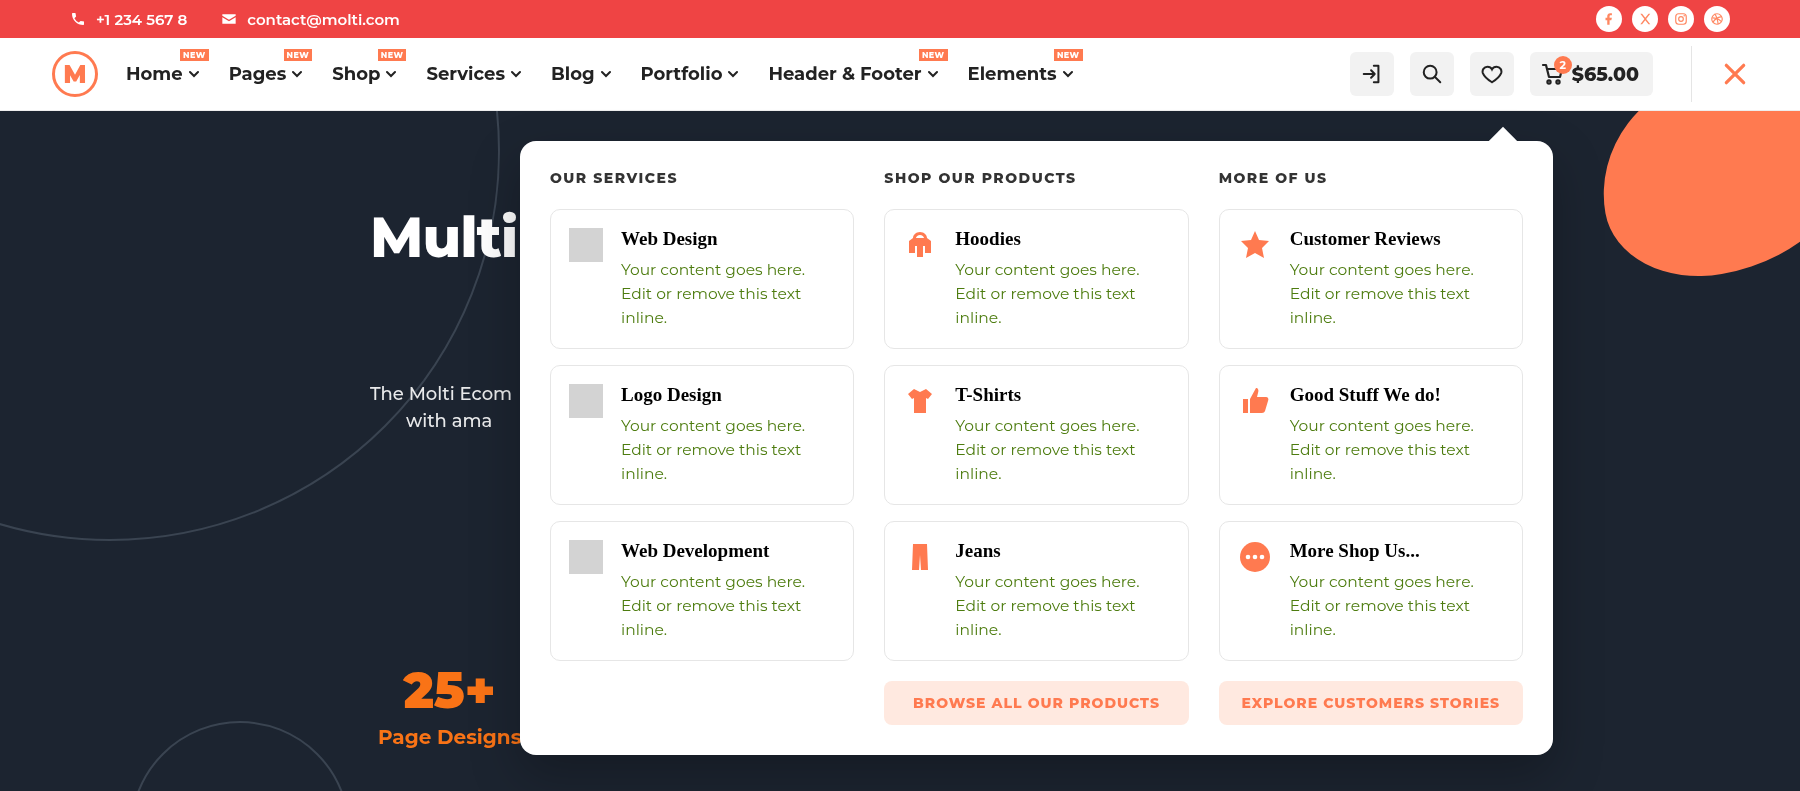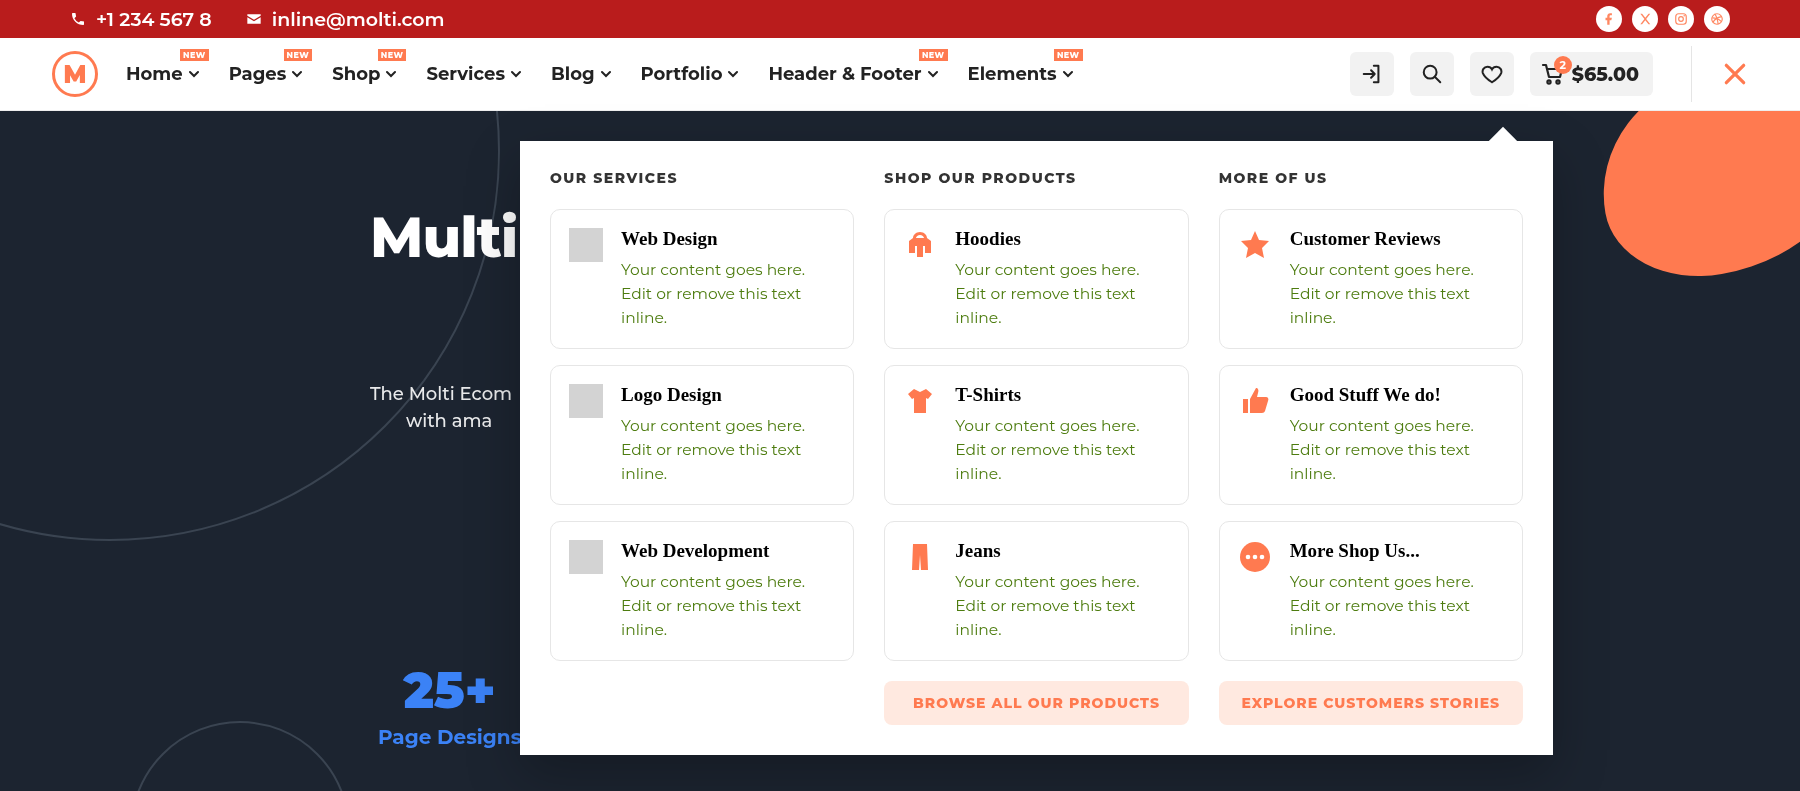--- a/index.html
+++ b/index.html
@@ -7,28 +7,28 @@
     font-family: "Montserrat", "Segoe UI", Arial, sans-serif;
     background: #fff;
     width: 1800px;
     height: 791px;
     overflow: hidden;
     position: relative;
   }
 
   
   .topbar {
-    background: #b91c1c;
+    background: #ef4444;
     color: #fff;
     height: 38px;
     display: flex;
     align-items: center;
     justify-content: space-between;
     padding: 0 70px;
-    font-size: 19px;
+    font-size: 15px;
     font-weight: 600;
   }
   .topbar-left { display: flex; gap: 34px; align-items: center; }
   .topbar-contact { display: flex; align-items: center; gap: 10px; }
   .topbar-contact svg { width: 16px; height: 16px; fill: #fff; }
   .topbar-center { position:absolute; left:0; right:0; text-align:center; pointer-events:none; font-weight:700; }
   .topbar-right { display: flex; gap: 10px; }
   .social-btn {
     width: 26px; height: 26px; border-radius: 50%;
     background: #fff; display: flex; align-items: center; justify-content: center;
@@ -98,28 +98,28 @@
     border:2px solid #3a4451; left:130px; bottom:-150px;
   }
   .hero-blob {
     position:absolute; right:-60px; top:-40px; width:260px; height:200px;
     background:#ff7a50; border-radius:50% 50% 60% 40% / 60% 40% 60% 40%;
     transform:rotate(-10deg);
   }
   .hero-text { position:absolute; left:370px; top:92px; color:#fff; }
   .hero-title { font-size:56px; font-weight:800; letter-spacing:-1px; }
   .hero-desc { margin-top:110px; font-size:18px; line-height:1.5; opacity:.9; max-width:520px; font-weight:500; }
-  .stat-box { position:absolute; left:378px; bottom:42px; color:#3b82f6; text-align:center; }
+  .stat-box { position:absolute; left:378px; bottom:42px; color:#f97316; text-align:center; }
   .stat-num { font-size:50px; font-weight:900; }
   .stat-label { font-size:20px; font-weight:700; margin-top:4px; }
 
   
   .mega {
     position:absolute; top:141px; left:520px;
-    width:1033px; background:#fff; border-radius:0;
+    width:1033px; background:#fff; border-radius:16px;
     box-shadow: 0 20px 50px rgba(0,0,0,.25);
     padding: 28px 30px 30px;
     display:flex; gap:30px;
   }
   .mega::before {
     content:""; position:absolute; top:-10px; right:40px;
     width:20px; height:20px; background:#fff; transform:rotate(45deg);
   }
   .mega-col { flex:1; display:flex; flex-direction:column; }
   .mega-heading {
@@ -156,21 +156,21 @@
       <svg viewBox="0 0 24 24">
           <path d="M6.6 10.8a15 15 0 006.6 6.6l2.2-2.2a1 1 0 011-.25 11.4 11.4 0 003.6.6 1 1 0 011 1V20a1 1 0 01-1 1A17 17 0 013 4a1 1 0 011-1h3.5a1 1 0 011 1 11.4 11.4 0 00.6 3.6 1 1 0 01-.25 1z"></path>
         </svg>
       <span>+1 234 567 8</span>
     </div>
     <div class="topbar-contact">
       <svg viewBox="0 0 24 24">
           <path d="M2 5h20v14H2z" fill="none"></path>
           <path d="M22 5H2v2l10 6 10-6V5zm0 4.2l-10 6-10-6V19h20V9.2z"></path>
         </svg>
-      <span>inline@molti.com</span>
+      <span>contact@molti.com</span>
     </div>
   </div>
   <div class="topbar-right">
     <div class="social-btn">
         <svg viewBox="0 0 24 24">
           <path d="M13 22v-8h3l1-4h-4V7.5c0-1.2.3-2 2-2h2V2h-3c-3 0-5 1.8-5 5v3H6v4h3v8h4z"></path>
         </svg>
       </div>
     <div class="social-btn">
         <svg viewBox="0 0 24 24">

